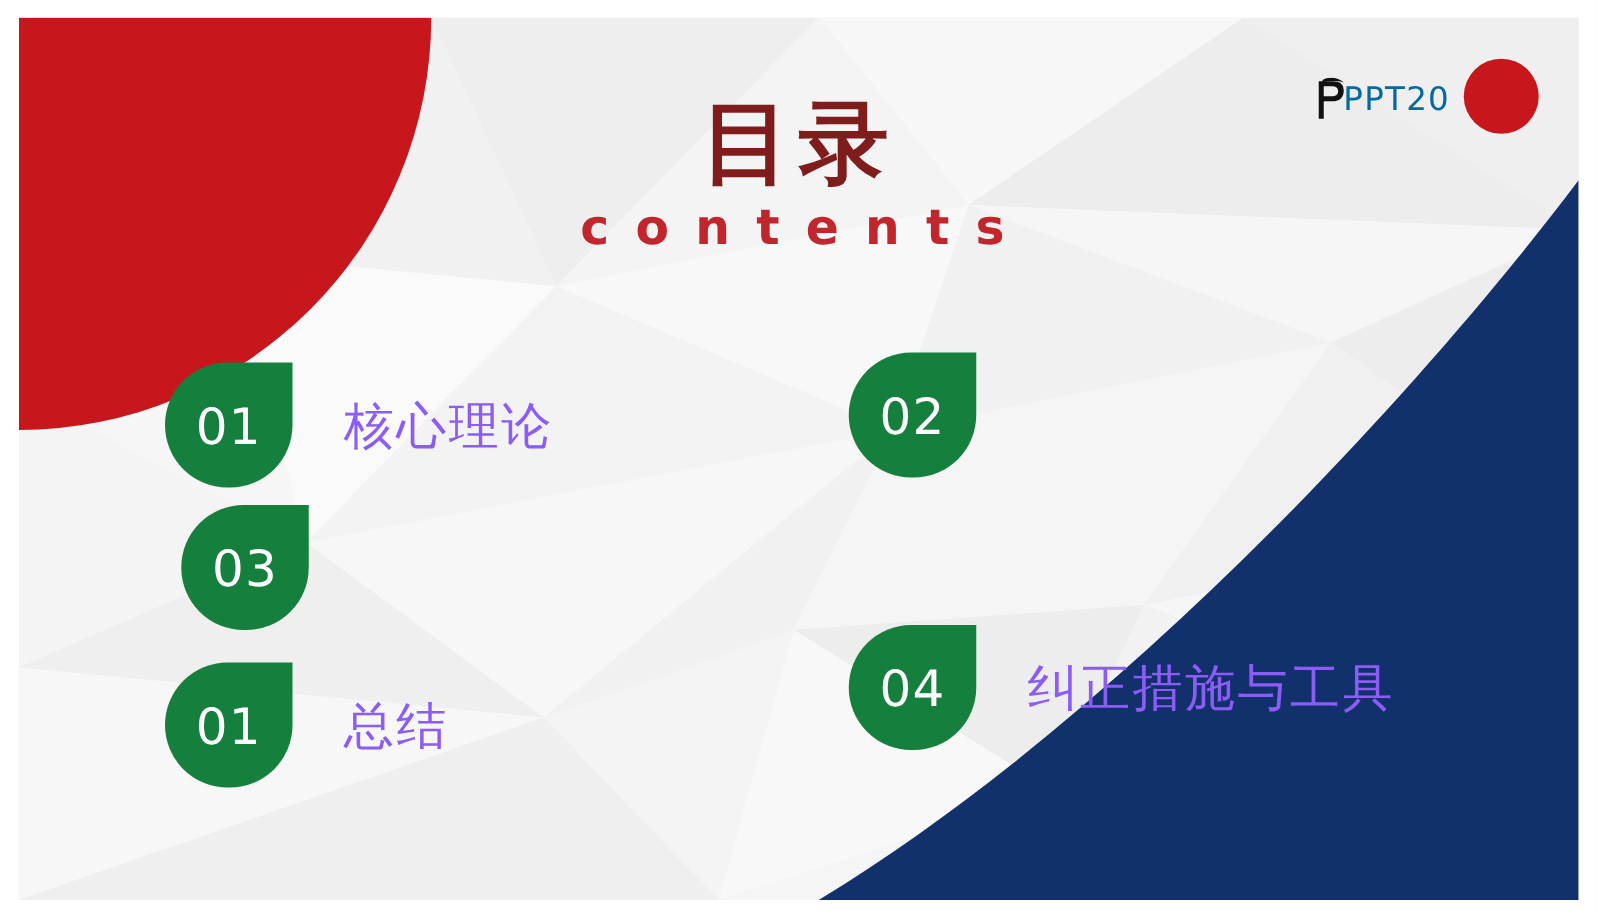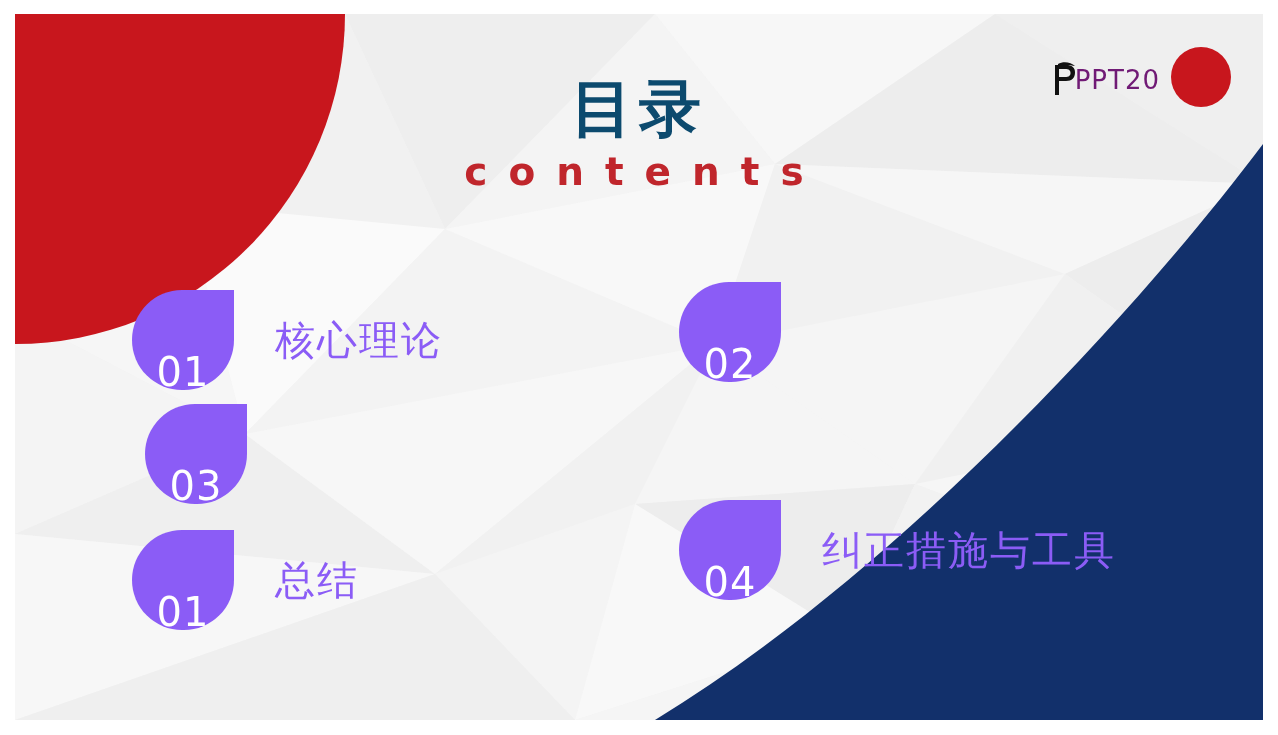--- a/index.html
+++ b/index.html
@@ -32,39 +32,39 @@
     position:absolute; left:0; top:0; width:100%;
     pointer-events:none;
   }
   .logo-wrap {
     position:absolute; right:103px; top:48px;
     display:flex; align-items:flex-end;
     pointer-events:auto;
   }
   .logo-mark { width:24px; height:34px; display:block; margin-right:-2px; }
   .logo-text {
-    font-size:26px; font-weight:400; color:#701a75;
+    font-size:26px; font-weight:400; color:#0369a1;
     letter-spacing:1px; line-height:1;
     font-family:"DejaVu Sans",sans-serif;
     position:relative; top:-3px;
   }
   .logo-dot {
     position:absolute; right:32px; top:33px;
     width:60px; height:60px; border-radius:50%;
     background:#c8161d;
     pointer-events:auto;
   }
 
   
   .title-block {
     position:absolute; left:0; top:62px; width:100%;
     text-align:center;
   }
   .title-cn {
-    font-size:62px; font-weight:700; color:#0c4a6e;
+    font-size:72px; font-weight:700; color:#7f1d1d;
     letter-spacing:6px; line-height:1.08;
     font-family:"DejaVu Sans","Liberation Sans",sans-serif;
   }
   .title-en {
     margin-top:6px;
     font-size:39px; font-weight:700; color:#c0262c;
     letter-spacing:21px;
     padding-left:11px;
     font-family:"DejaVu Sans","Liberation Sans",sans-serif;
   }
@@ -72,24 +72,24 @@
   
   .menu { position:absolute; left:0; top:0; width:100%; height:100%; }
   .menu-item {
     position:absolute;
     display:flex; align-items:center;
     cursor:pointer;
   }
   .badge {
     position:relative;
     width:102px; height:100px;
-    background:#8b5cf6;
+    background:#15803d;
     border-radius:52px 0 52px 52px;
     flex:0 0 auto;
-    display:flex; align-items:flex-end; justify-content:center;
+    display:flex; align-items:center; justify-content:center;
   }
   .badge-num {
     color:#ffffff;
     font-size:40px;
     font-weight:400;
     letter-spacing:1px;
     font-family:"DejaVu Sans","Liberation Sans",sans-serif;
     line-height:1;
     position:relative; top:2px;
   }

